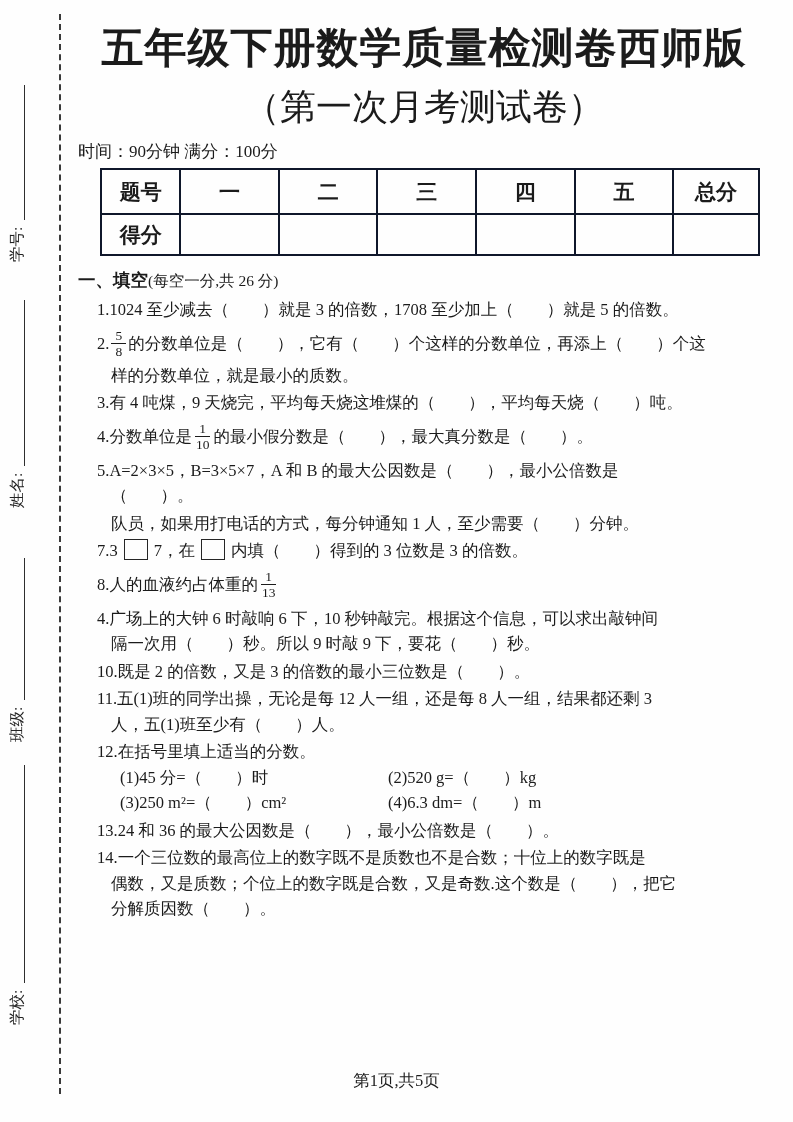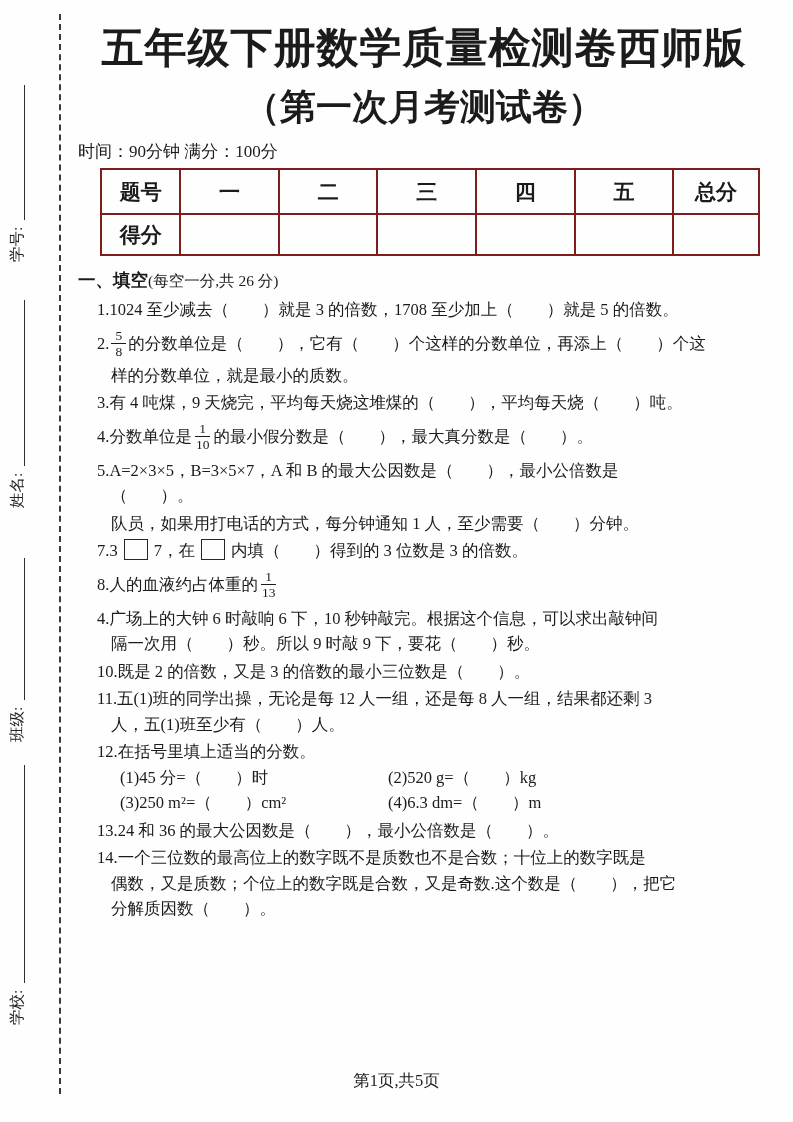--- a/index.html
+++ b/index.html
@@ -7,24 +7,24 @@
          font-family:"Liberation Serif","DejaVu Serif",serif;color:#1b1b1b;}
   
   .cutline{position:absolute;left:59px;top:14px;height:1080px;width:0;border-left:2px dashed #3a3a3a;}
   .sidefield{position:absolute;height:26px;display:flex;align-items:center;
              transform:rotate(-90deg);transform-origin:0 100%;}
   .sidefield .lbl{font-size:15.5px;white-space:nowrap;color:#222;}
   .sidefield .wline{flex:1;border-bottom:1.6px solid #2e2e2e;height:60%;margin-left:7px;}
   
   .main{position:absolute;left:78px;top:22px;width:692px;}
   .title{text-align:center;font-size:42px;font-weight:700;line-height:52px;margin:0;letter-spacing:1px;}
-  .subtitle{text-align:center;font-size:36px;font-weight:700;line-height:46px;margin:10px 0 8px 0;}
+  .subtitle{text-align:center;font-size:36px;font-weight:400;line-height:46px;margin:10px 0 8px 0;}
   .meta{font-size:17px;line-height:20px;margin-top:12px;padding-right:10px;}
   table.score{border-collapse:collapse;margin:6px 0 0 22px;width:660px;table-layout:fixed;}
-  table.score td{border:2px solid #7f1d1d;text-align:center;font-size:21px;font-weight:700;
+  table.score td{border:2px solid #0f172a;text-align:center;font-size:21px;font-weight:700;
                  padding:0;vertical-align:middle;}
   table.score tr.hdr td{height:43px;}
   table.score tr.scr td{height:39px;}
   td.c0{width:12%;} td.cm{width:15%;} td.cz{width:13%;margin-left:16px;}
   .section-head{margin-top:13px;font-size:17.5px;line-height:22px;}
   .section-head .bold{font-weight:700;margin-top:44px;}
   .section-head .note{font-size:15.5px;}
   .questions{margin-top:5px;font-size:16.5px;}
   .q{margin-top:2px;}
   .qline{line-height:25.5px;white-space:nowrap;}

